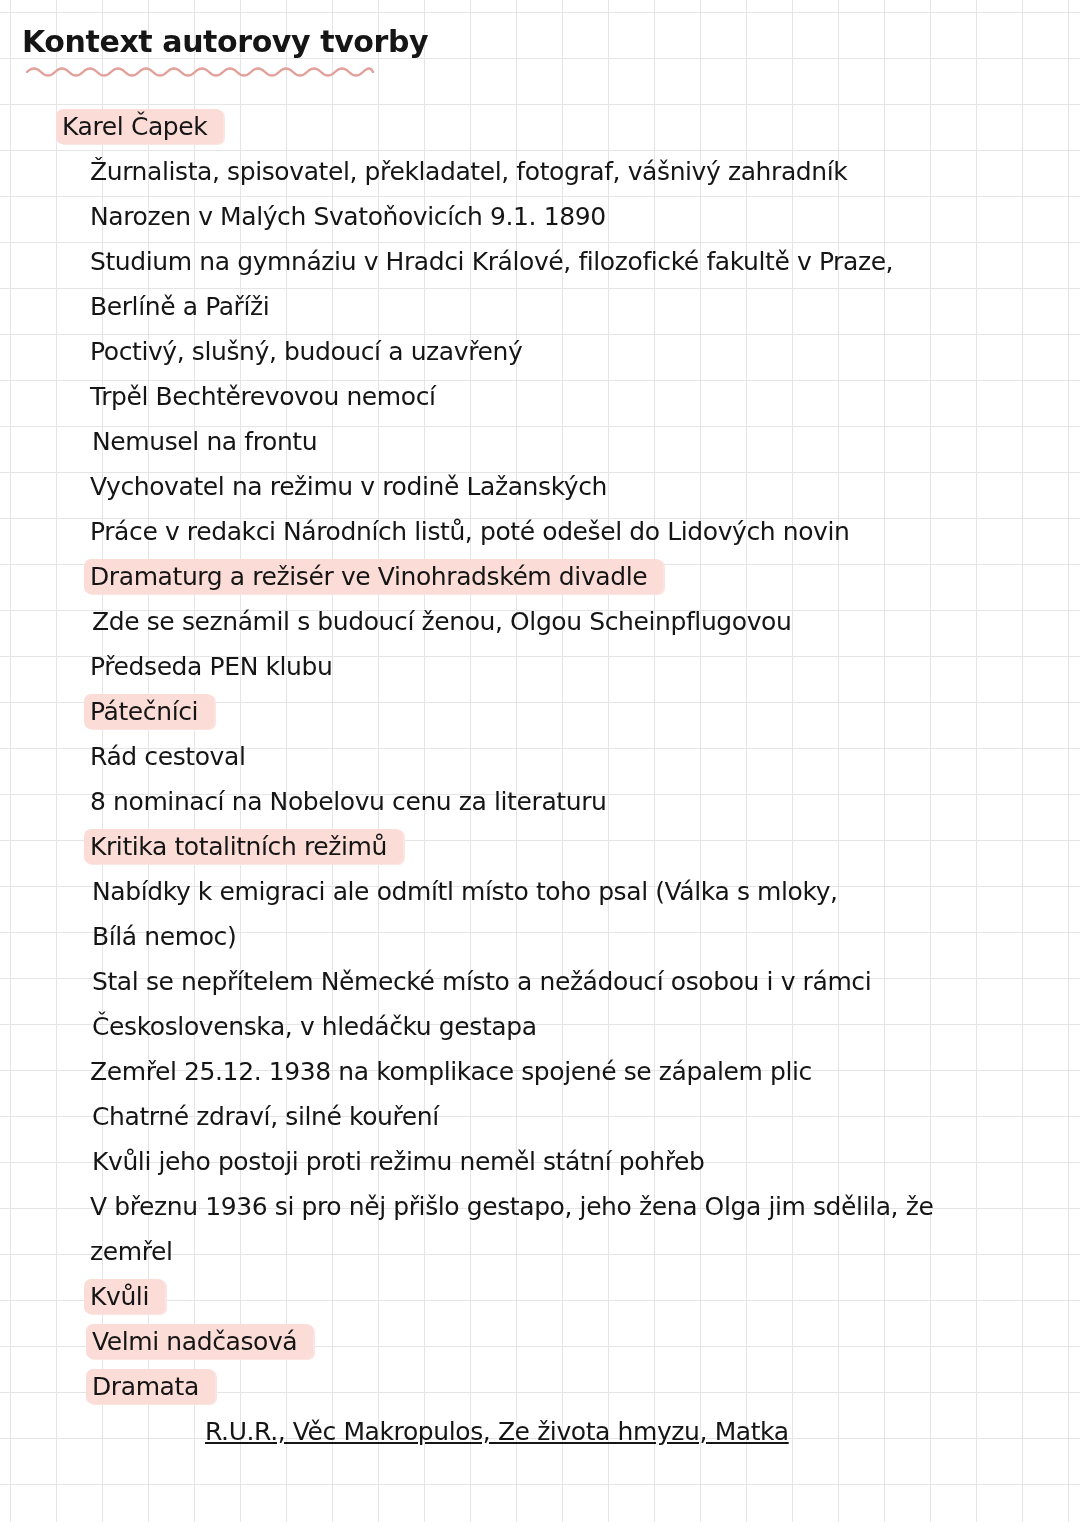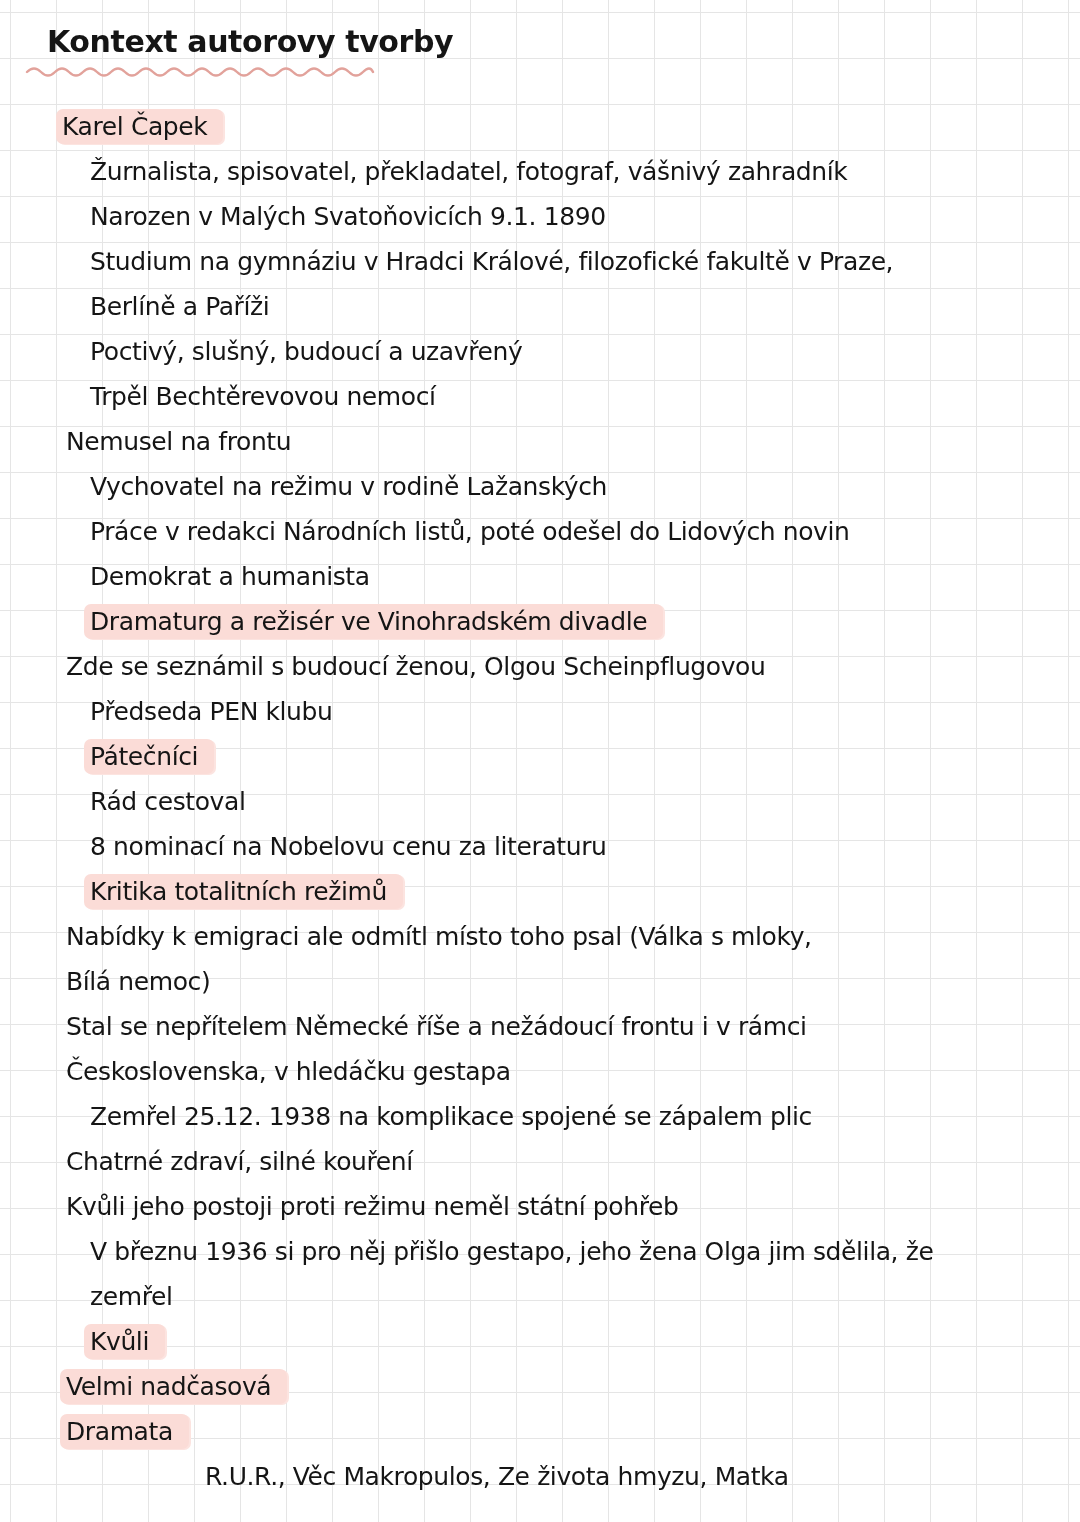--- a/index.html
+++ b/index.html
@@ -18,21 +18,20 @@
     color: #151515;
   }
   .page-title {
     position: absolute;
     left: 22px;
     top: 24px;
     font-size: 30px;
     font-weight: bold;
     letter-spacing: -0.4px;
     white-space: nowrap;
-    margin-left: 25px;
   }
   .title-underline {
     position: absolute;
     left: 24px;
     top: 62px;
   }
   .notes {
     position: absolute;
     left: 0;
     top: 104px;
@@ -42,22 +41,22 @@
     height: 45px;
     display: flex;
     align-items: center;
     white-space: nowrap;
     font-size: 25px;
     letter-spacing: -0.4px;
     font-weight: 500;
   }
   .indent-1 { padding-left: 62px; }
   .indent-2 { padding-left: 90px; }
-  .indent-3 { padding-left: 66px; }
-  .indent-4 { padding-left: 205px; }
+  .indent-3 { padding-left: 92px; }
+  .indent-4 { padding-left: 205px; text-decoration: underline; }
   .hl {
     background: #fbdcd7;
     border-radius: 7px;
     padding: 3px 16px 3px 6px;
     margin-left: -6px;
     box-shadow: 2px 1px 0 0 #fce4e0;
   }
 </style>
 </head>
 <body>
@@ -93,23 +92,20 @@
     <div class="note-line indent-3">
       <span>Nemusel na frontu</span>
     </div>
     <div class="note-line indent-2">
       <span>Vychovatel na režimu v rodině Lažanských</span>
     </div>
     <div class="note-line indent-2">
       <span>Práce v redakci Národních listů, poté odešel do Lidových novin</span>
     </div>
     <div class="note-line indent-2">
-      <span>Demokrat a humanista</span>
-    </div>
-    <div class="note-line indent-2">
       <span class="hl">Dramaturg a režisér ve Vinohradském divadle</span>
     </div>
     <div class="note-line indent-3">
       <span>Zde se seznámil s budoucí ženou, Olgou Scheinpflugovou</span>
     </div>
     <div class="note-line indent-2">
       <span>Předseda PEN klubu</span>
     </div>
     <div class="note-line indent-2">
       <span class="hl">Pátečníci</span>
@@ -123,21 +119,21 @@
     <div class="note-line indent-2">
       <span class="hl">Kritika totalitních režimů</span>
     </div>
     <div class="note-line indent-3">
       <span>Nabídky k emigraci ale odmítl místo toho psal (Válka s mloky,</span>
     </div>
     <div class="note-line indent-3">
       <span>Bílá nemoc)</span>
     </div>
     <div class="note-line indent-3">
-      <span>Stal se nepřítelem Německé říše a nežádoucí frontu i v rámci</span>
+      <span>Stal se nepřítelem Německé místo a nežádoucí osobou i v rámci</span>
     </div>
     <div class="note-line indent-3">
       <span>Československa, v hledáčku gestapa</span>
     </div>
     <div class="note-line indent-2">
       <span>Zemřel 25.12. 1938 na komplikace spojené se zápalem plic</span>
     </div>
     <div class="note-line indent-3">
       <span>Chatrné zdraví, silné kouření</span>
     </div>

